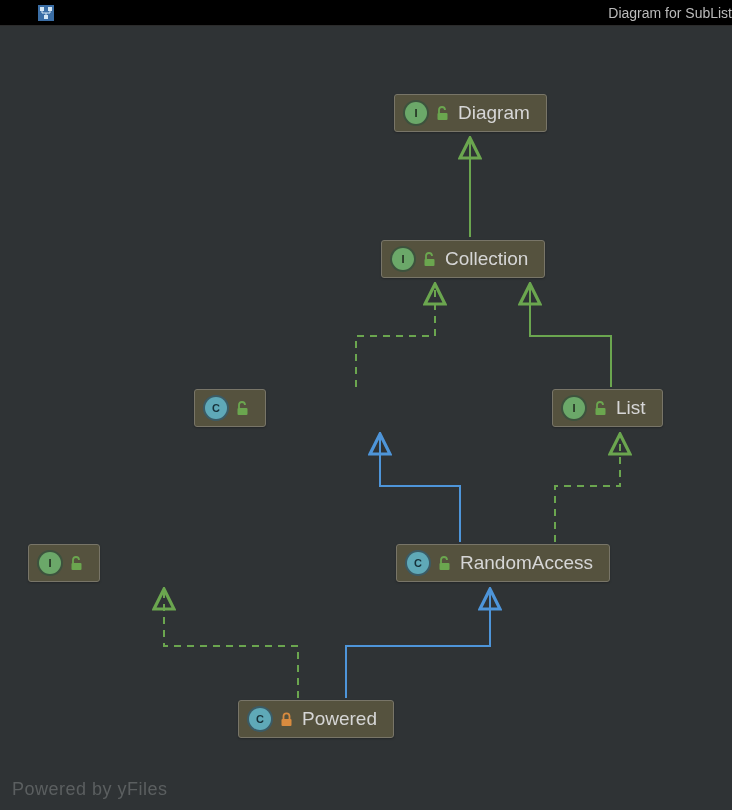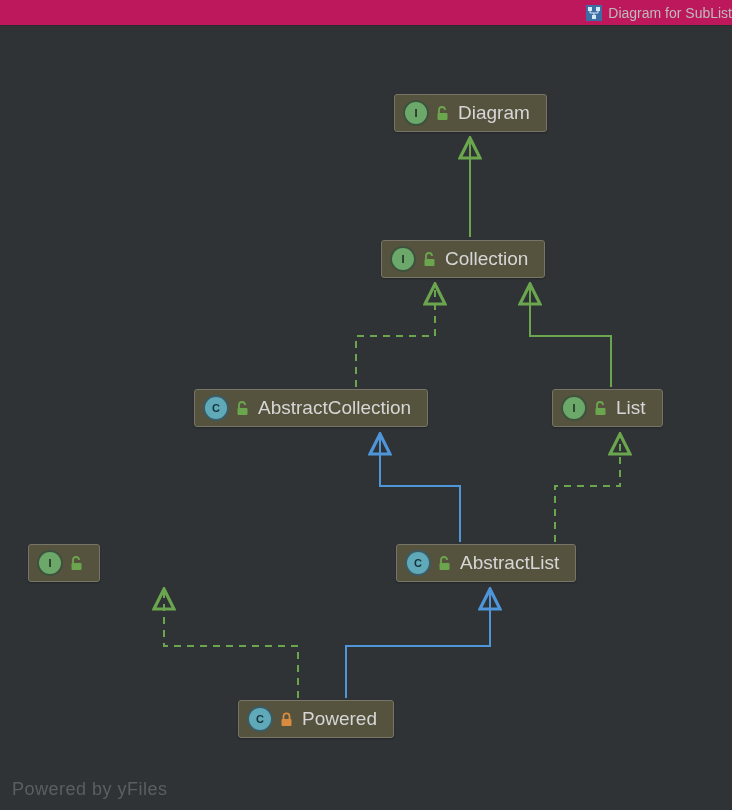--- a/index.html
+++ b/index.html
@@ -8,25 +8,25 @@
       height: 810px;
       background: #2f3335;
       font-family: -apple-system, "Segoe UI", sans-serif;
       color: #cccccc;
       overflow: hidden;
       position: relative;
     }
     .header {
       width: 100%;
       height: 26px;
-      background: #be185d;
+      background: #000000;
       border-bottom: 1px solid #2b2b2b;
       display: flex;
       align-items: center;
-      justify-content: flex-end;
+      justify-content: space-between;
       gap: 6px;
       color: #bbbbbb;
       font-size: 14px;
       padding-left: 38px;
     }
     .header-icon svg { display: block; }
     .canvas {
       position: absolute;
       left: 0; top: 26px; right: 0; bottom: 0;
     }
@@ -140,21 +140,20 @@
   </div>
 
   <div class="node" style="left:194px; top:363px;">
     <span class="kind-badge cls">C</span>
     <span>
       <svg class="lock-icon" width="13" height="15" viewBox="0 0 13 15">
           <path d="M3 7 L3 4 C3 2 4 1 6 1 C8 1 9 2 9 4" stroke="#6ba64f" stroke-width="1.8" fill="none"></path>
           <rect x="1.5" y="7" width="10" height="7" rx="1" fill="#6ba64f"></rect>
         </svg>
     </span>
-    <span class="node-label">AbstractCollection</span>
   </div>
 
   <div class="node" style="left:552px; top:363px;">
     <span class="kind-badge">I</span>
     <span>
       <svg class="lock-icon" width="13" height="15" viewBox="0 0 13 15">
           <path d="M3 7 L3 4 C3 2 4 1 6 1 C8 1 9 2 9 4" stroke="#6ba64f" stroke-width="1.8" fill="none"></path>
           <rect x="1.5" y="7" width="10" height="7" rx="1" fill="#6ba64f"></rect>
         </svg>
     </span>
@@ -172,21 +171,21 @@
   </div>
 
   <div class="node" style="left:396px; top:518px;">
     <span class="kind-badge cls">C</span>
     <span>
       <svg class="lock-icon" width="13" height="15" viewBox="0 0 13 15">
           <path d="M3 7 L3 4 C3 2 4 1 6 1 C8 1 9 2 9 4" stroke="#6ba64f" stroke-width="1.8" fill="none"></path>
           <rect x="1.5" y="7" width="10" height="7" rx="1" fill="#6ba64f"></rect>
         </svg>
     </span>
-    <span class="node-label">AbstractList</span>
+    <span class="node-label">RandomAccess</span>
   </div>
 
   <div class="node" style="left:238px; top:674px;">
     <span class="kind-badge cls">C</span>
     <span>
       <svg class="lock-icon" width="13" height="15" viewBox="0 0 13 15">
           <path d="M3.5 7 L3.5 4.2 C3.5 2.4 4.6 1.3 6.5 1.3 C8.4 1.3 9.5 2.4 9.5 4.2 L9.5 7" stroke="#d98b3f" stroke-width="1.8" fill="none"></path>
           <rect x="1.5" y="7" width="10" height="7" rx="1" fill="#d98b3f"></rect>
         </svg>
     </span>

